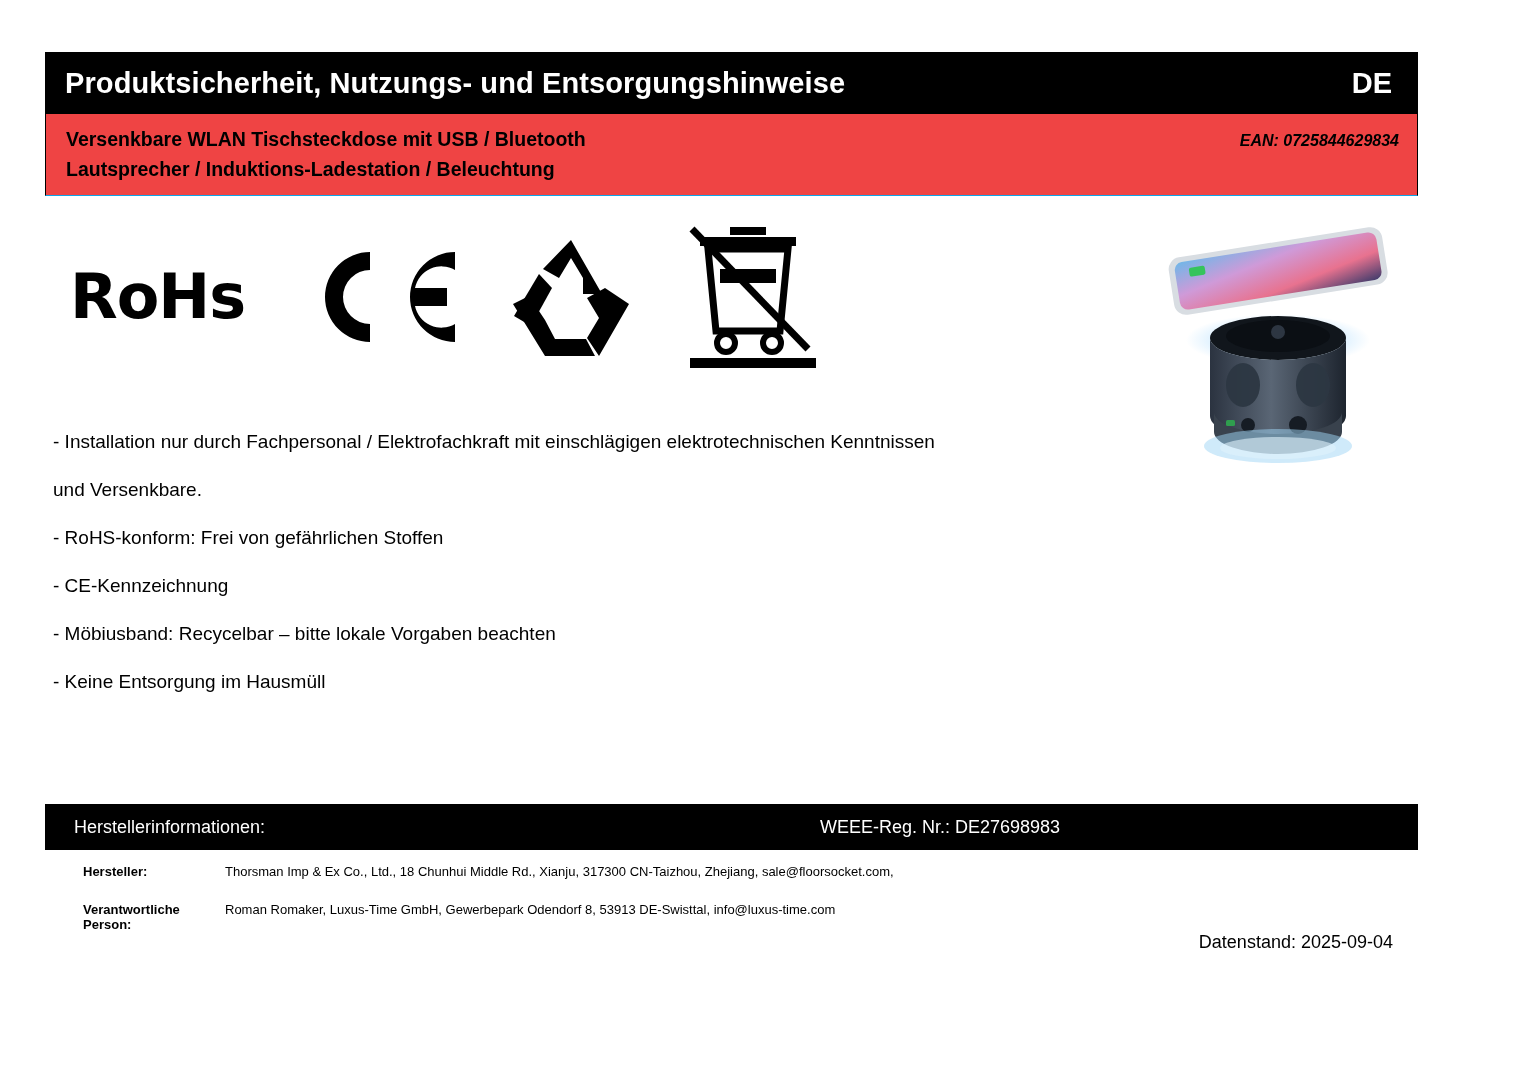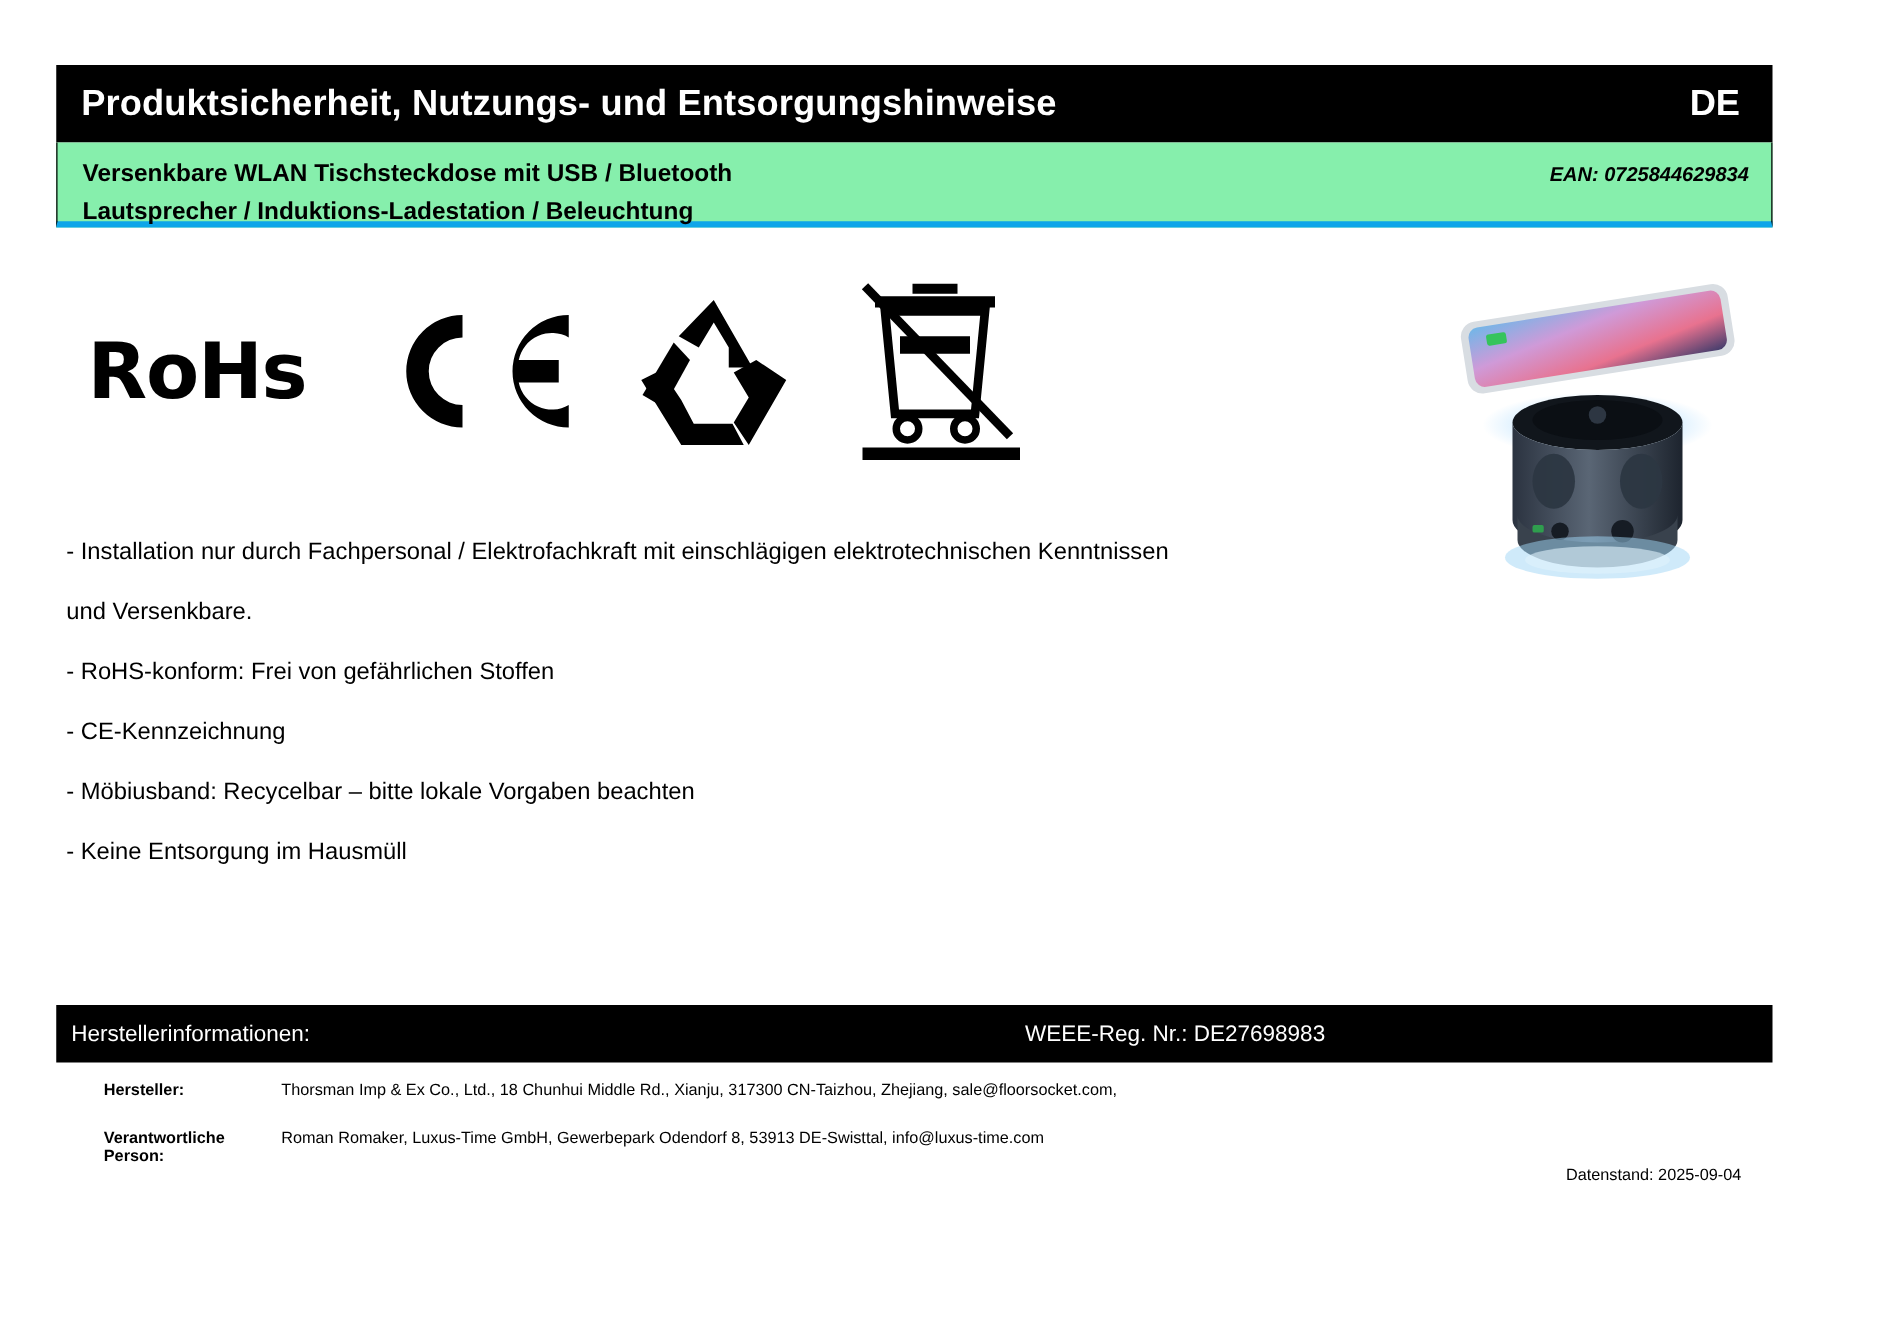--- a/index.html
+++ b/index.html
@@ -43,26 +43,26 @@
     white-space: nowrap;
   }
   .header-lang {
     font-size: 29px;
     font-weight: bold;
     padding-right: 8px;
   }
 
   
   .subtitle-bar {
-    background: #86efac;
+    background: #ef4444;
     border-left: 1px solid #000;
     border-right: 1px solid #000;
-    border-bottom: 5px solid #0ea5e9;
+    border-bottom: 1px solid #0ea5e9;
     box-sizing: border-box;
-    height: 68px;
+    height: 82px;
     position: relative;
     padding: 10px 18px 0 20px;
   }
   .subtitle-text {
     font-size: 19.5px;
     font-weight: bold;
     line-height: 1.55;
     max-width: 1000px;
   }
   .ean {
@@ -122,21 +122,21 @@
     left: 0;
     right: 0;
     top: 752px;
     height: 46px;
     background: #000000;
     color: #ffffff;
     display: flex;
     align-items: center;
     font-size: 18px;
   }
-  .mfr-bar .mfr-label { padding-left: 12px; }
+  .mfr-bar .mfr-label { padding-left: 29px; }
   .mfr-bar .weee-reg { position: absolute; left: 775px; }
 
   .mfr-rows {
     position: absolute;
     left: 0;
     right: 0;
     top: 812px;
     font-size: 13px;
   }
   .mfr-row {
@@ -150,21 +150,21 @@
     width: 180px;
     box-sizing: border-box;
     flex: 0 0 auto;
   }
   .mfr-row .v { flex: 1 1 auto; }
 
   .datenstand {
     position: absolute;
     right: 25px;
     top: 880px;
-    font-size: 13px;
+    font-size: 18px;
   }
 </style>
 </head>
 <body>
 
 <div class="page">
 
   <div class="header-bar">
     <div class="header-title">Produktsicherheit, Nutzungs- und Entsorgungshinweise</div>
     <div class="header-lang">DE</div>

